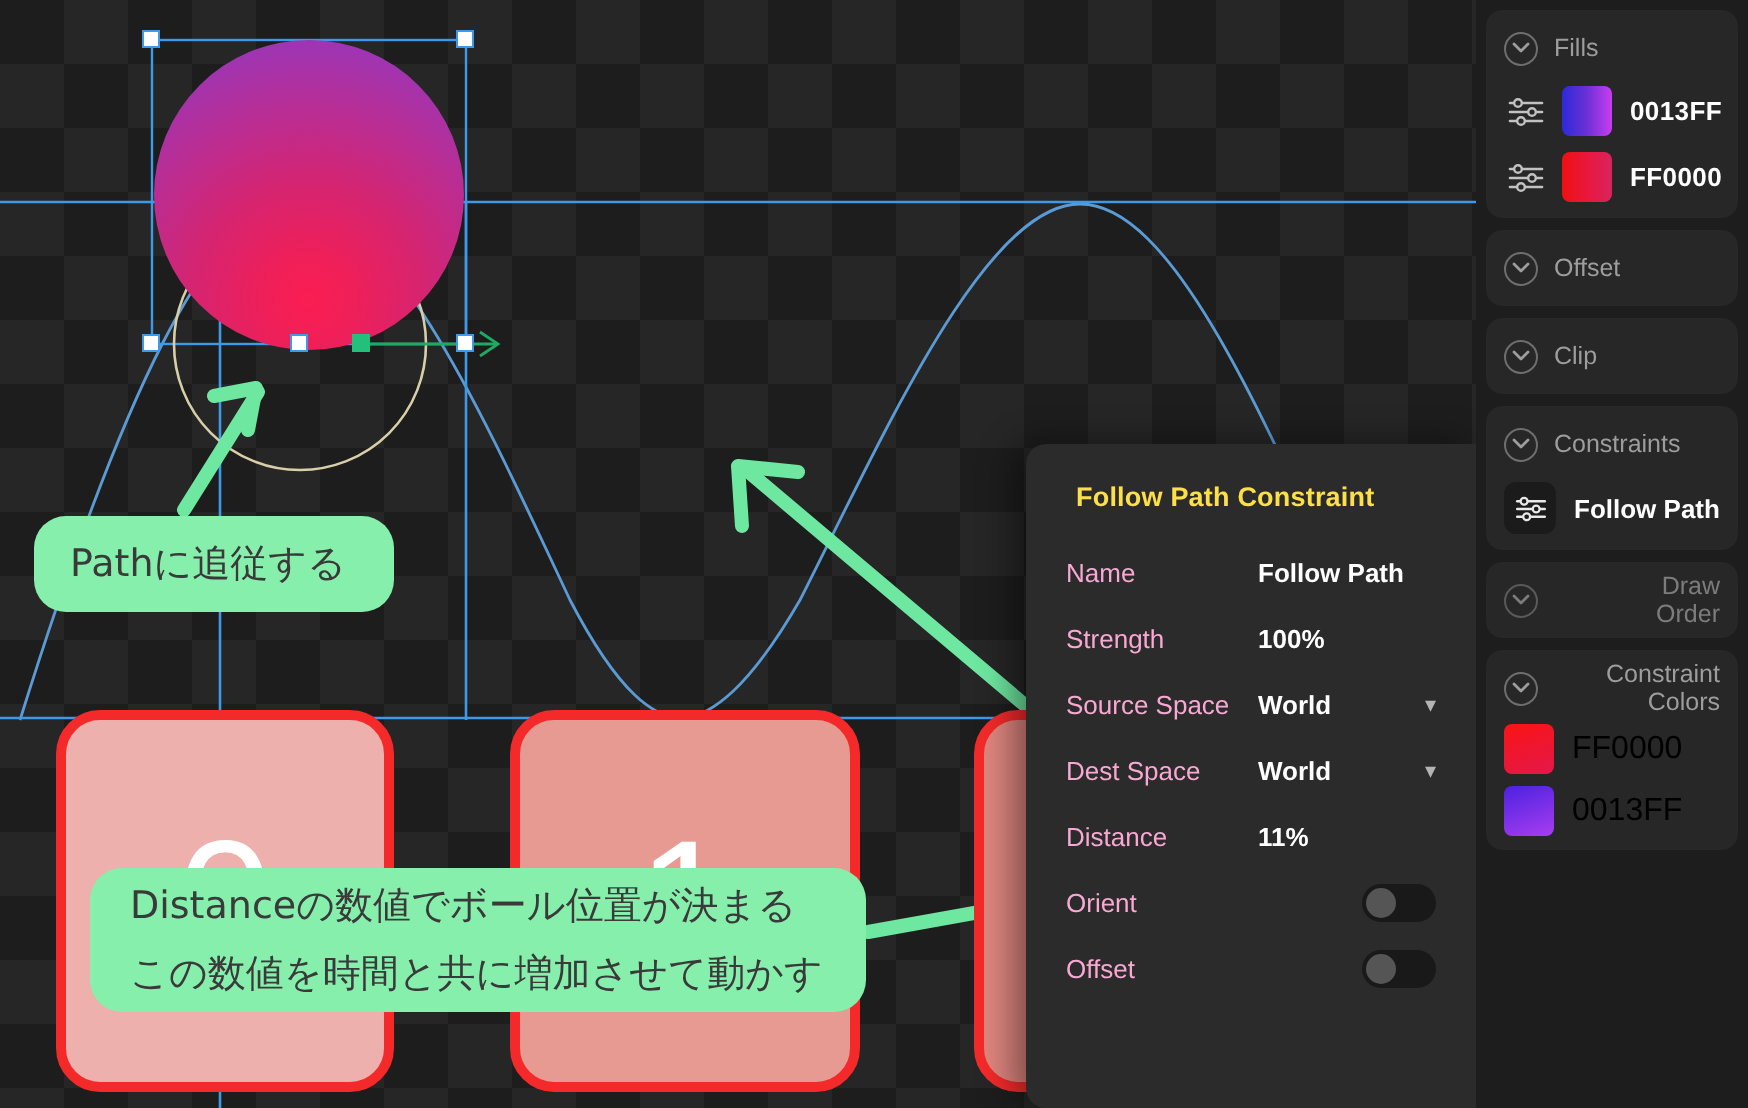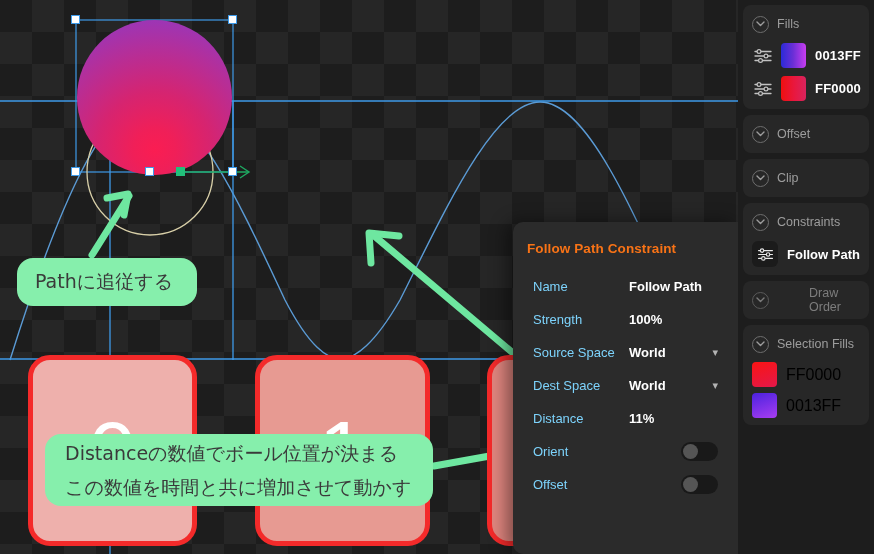--- a/index.html
+++ b/index.html
@@ -52,44 +52,45 @@
   #bubble-distance{left:45px;top:434px;width:388px;height:72px;padding:0 20px;font-size:19px;}
   #bubble-distance .line{line-height:34px;}
 
   
   #popup{
     position:absolute;left:513px;top:222px;width:225px;height:332px;
     background:#2b2b2b;border-top-left-radius:10px;border-bottom-left-radius:10px;
     padding:12px 0 0 0;box-shadow:-6px 0 18px rgba(0,0,0,.45);
   }
   #popup .p-title{
-    color:#f97316;font-size:13.5px;font-weight:bold;padding:7px 14px 14px 14px;letter-spacing:.1px;
+    color:#fde047;font-size:13.5px;font-weight:bold;padding:7px 14px 14px 14px;letter-spacing:.1px;margin-left:11px;
   }
   .prow{
     display:flex;align-items:center;height:33px;padding:0 14px;margin:0 6px;border-radius:7px;
   }
   .prow.sel{background:#363636;}
-  .prow .lbl{color:#7dd3fc;font-size:13px;flex:0 0 96px;}
+  .prow .lbl{color:#f9a8d4;font-size:13px;flex:0 0 96px;}
   .prow .val{color:#ffffff;font-size:13px;font-weight:bold;flex:1;}
   .prow .chev{color:#b4b4b4;font-size:11px;margin-left:auto;}
   .crosshair{margin-left:auto;width:17px;height:17px;position:relative;opacity:.62;}
   .crosshair::before{content:"";position:absolute;left:2px;top:2px;width:13px;height:13px;border:1.4px solid #cfcfcf;border-radius:50%;}
   .crosshair i{position:absolute;background:#2b2b2b;}
   .crosshair i.h1{left:7px;top:-1px;width:3px;height:7px;}
   .crosshair i.h2{left:7px;top:11px;width:3px;height:7px;}
   .crosshair i.h3{left:-1px;top:7px;width:7px;height:3px;}
   .crosshair i.h4{left:11px;top:7px;width:7px;height:3px;}
   .crosshair b{position:absolute;left:7.5px;top:7.5px;width:2px;height:2px;background:#cfcfcf;border-radius:50%;}
   .toggle{margin-left:auto;width:37px;height:19px;border-radius:10px;background:#191919;position:relative;}
   .toggle::after{content:"";position:absolute;left:2px;top:2px;width:15px;height:15px;border-radius:50%;background:#555555;}
 
   
   #sidebar{
     position:absolute;left:738px;top:0;width:136px;height:554px;background:#1d1d1d;
     padding:5px 0 0 0;
+    text-align:right;
   }
   .sec{background:#272727;border-radius:8px;margin:0 5px 6px 5px;padding:4px 0;}
   .sechead{display:flex;align-items:center;height:30px;padding:0 9px;}
   .chevbtn{width:17px;height:17px;border-radius:50%;border:1.3px solid #6e6e6e;display:flex;align-items:center;justify-content:center;margin-right:8px;flex:0 0 17px;}
   .chevbtn svg{display:block;}
   .sechead .t{color:#9d9d9d;font-size:12.5px;}
   .fillrow{display:flex;align-items:center;height:33px;padding:0 9px;}
   .adjico{width:22px;height:22px;margin-right:7px;flex:0 0 22px;}
   .sw{width:25px;height:25px;border-radius:4px;margin-right:9px;flex:0 0 25px;}
   .sw.blue{background:linear-gradient(90deg,#2b2bd8 0%,#6a2fd6 48%,#c83df0 100%);}
@@ -328,21 +329,21 @@
       </div>
     </div>
 
     <div class="sec">
       <div class="sechead">
         <span class="chevbtn">
           <svg width="9" height="6" viewBox="0 0 9 6">
               <polyline points="1,1 4.5,4.5 8,1" fill="none" stroke="#9d9d9d" stroke-width="1.4" stroke-linecap="round" stroke-linejoin="round"></polyline>
             </svg>
         </span>
-        <span class="t">Selection Fills</span>
+        <span class="t">Constraint Colors</span>
       </div>
       <div class="selrow">
         <span class="sw red2"></span>
         <span class="hex">FF0000</span>
       </div>
       <div class="selrow">
         <span class="sw blue2"></span>
         <span class="hex">0013FF</span>
       </div>
     </div>

